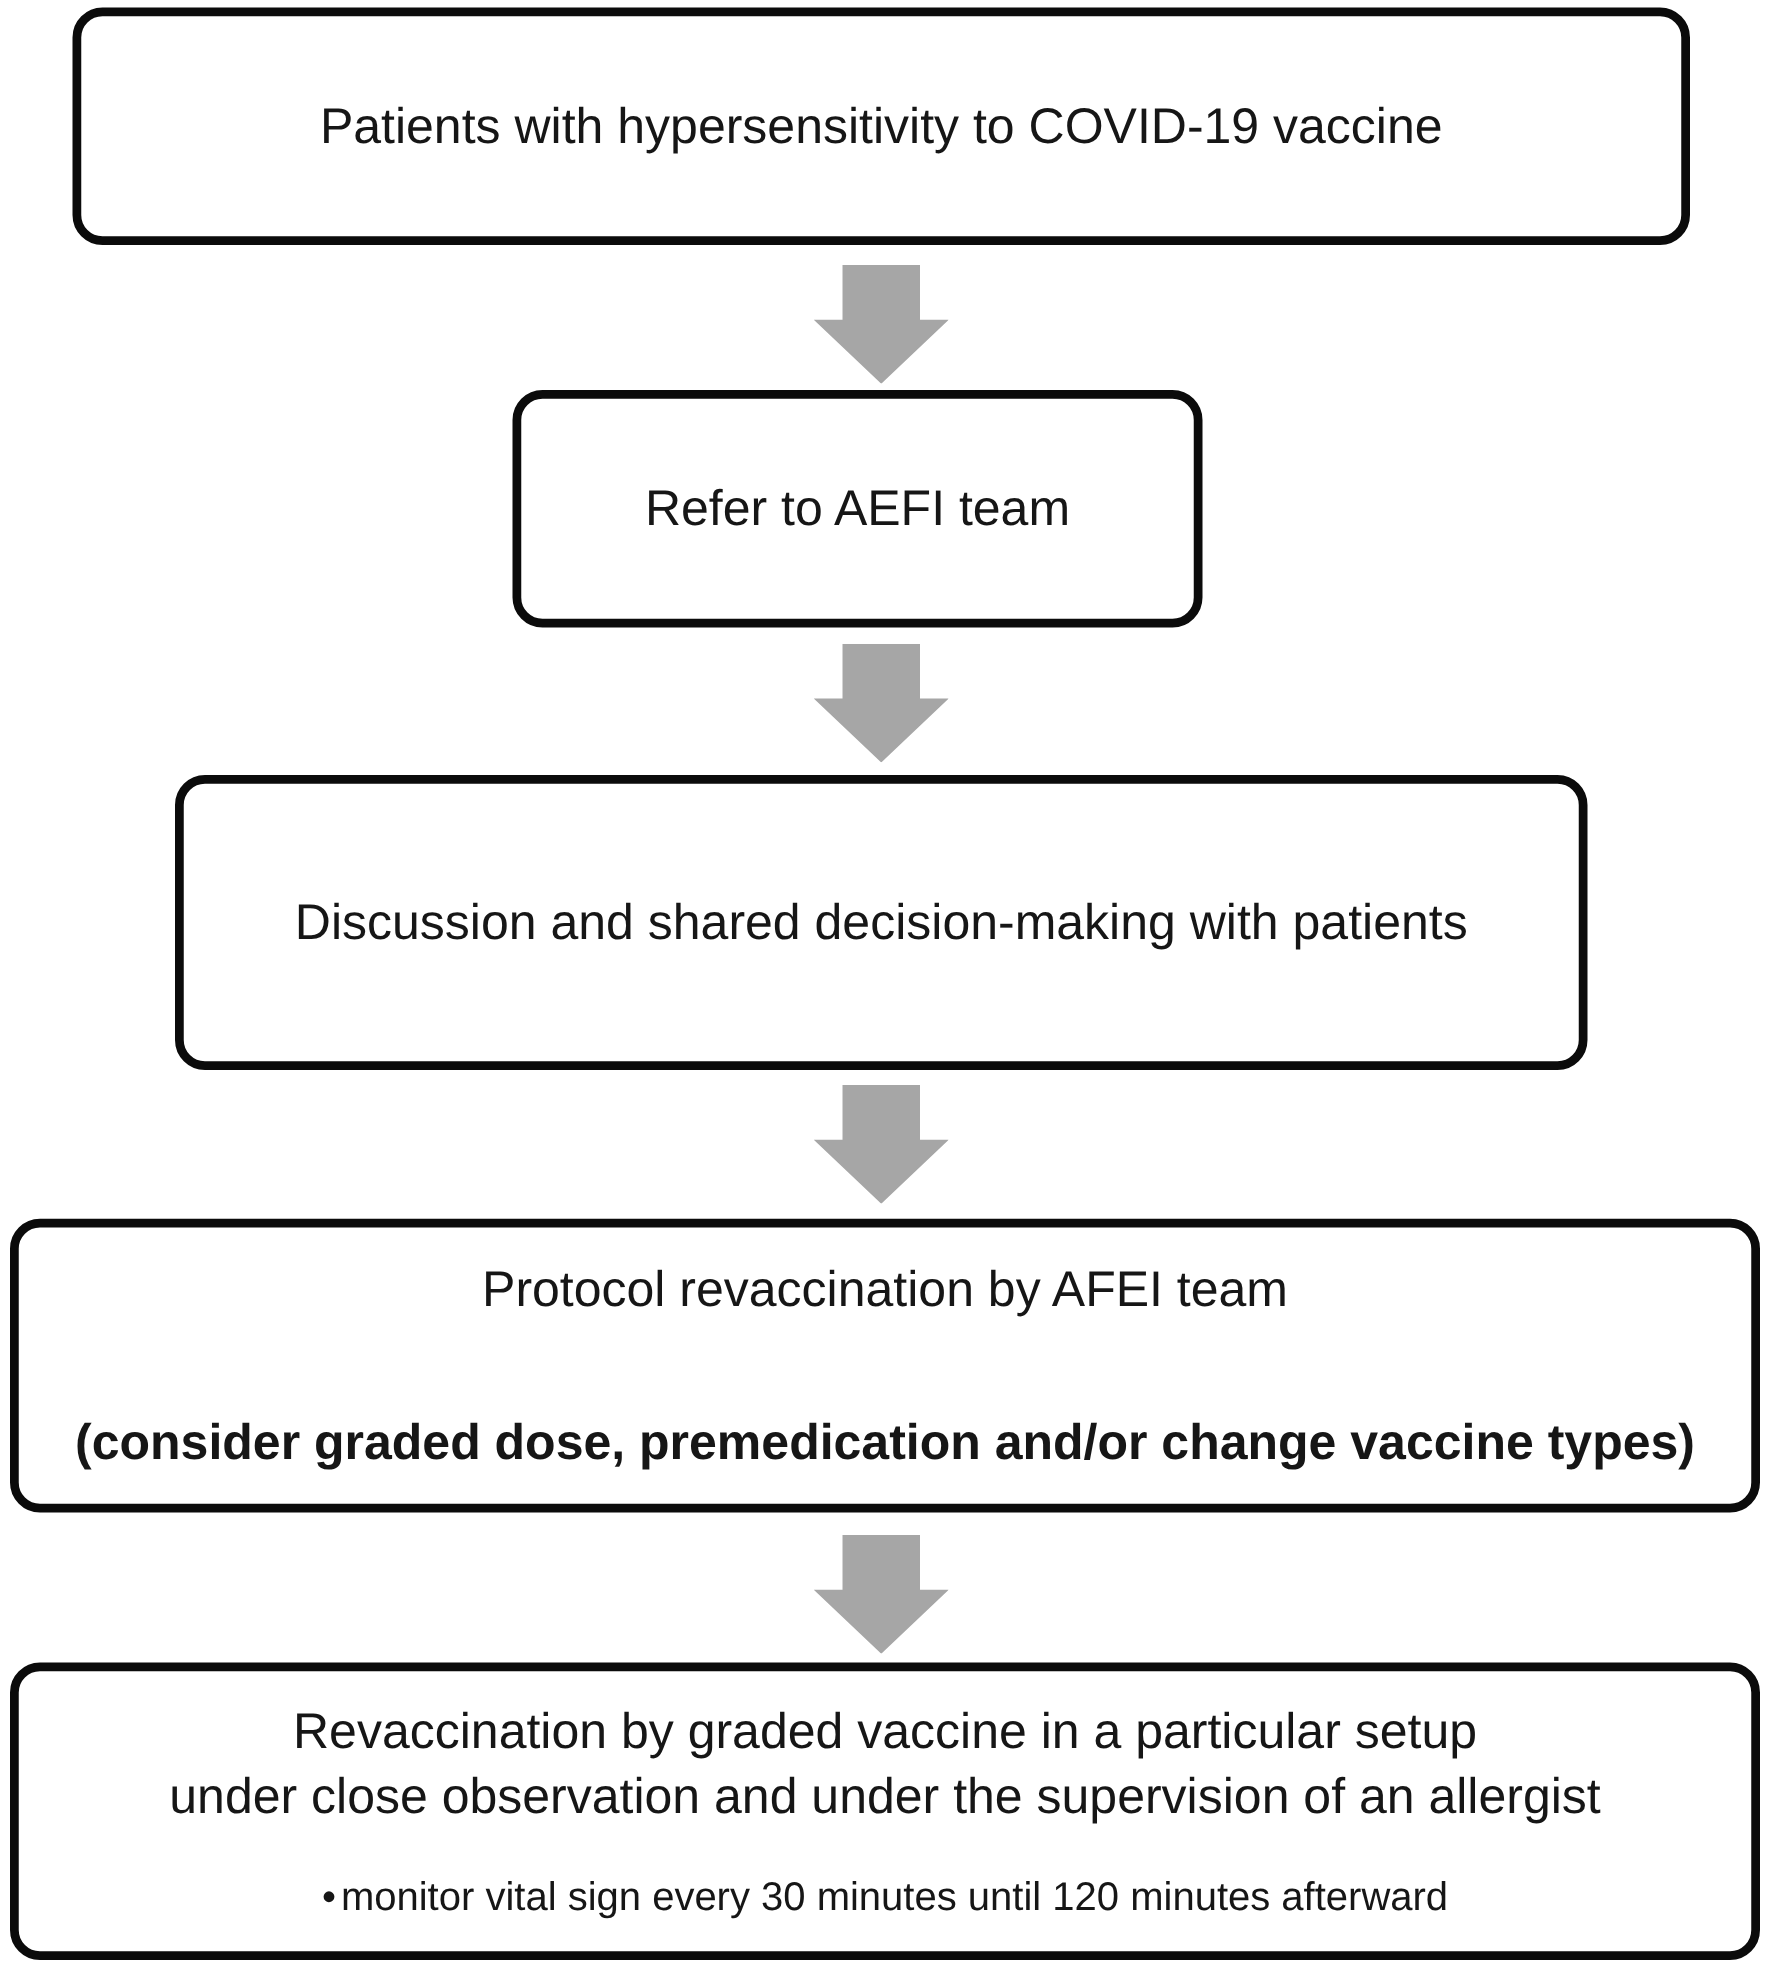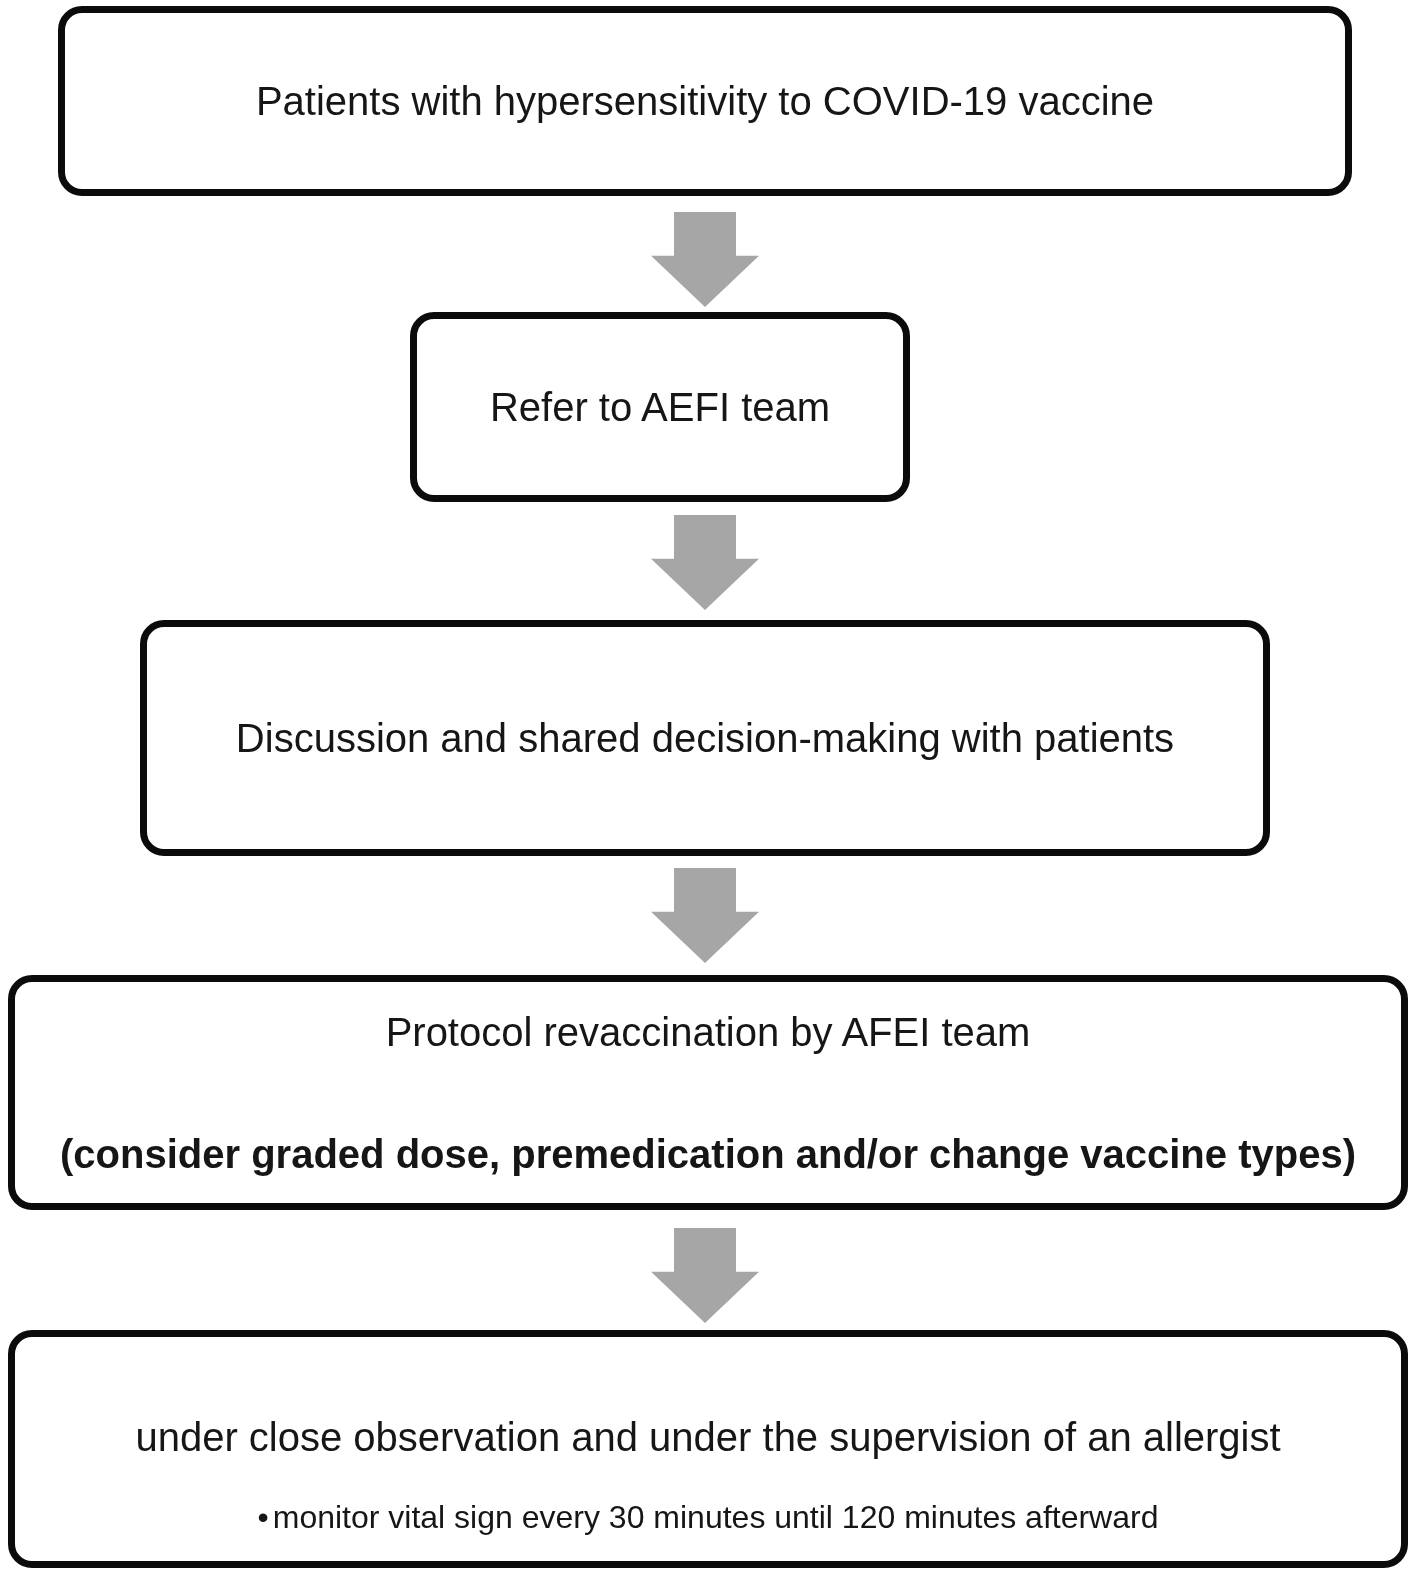--- a/index.html
+++ b/index.html
@@ -26,21 +26,21 @@
     flex-direction: column;
     align-items: center;
     justify-content: center;
     text-align: center;
     font-size: 40px;
     line-height: 1.3;
     color: #161616;
   }
   .flow-box p { margin: 0; padding: 0 18px; }
   #box-patients   { left: 58px;  top: 6px;    width: 1294px; height: 190px; }
-  #box-refer      { left: 410px; top: 312px;  width: 500px;  height: 190px; }
+  #box-refer      { left: 410px; top: 312px;  width: 552px;  height: 190px; }
   #box-discussion { left: 140px; top: 620px;  width: 1130px; height: 236px; justify-content: center; }
   #box-protocol   { left: 8px;   top: 975px;  width: 1400px; height: 235px; gap: 48px; }
   #box-revacc     { left: 8px;   top: 1330px; width: 1400px; height: 238px; }
 
   #box-protocol .line2 { margin-top: 22px; font-weight: bold; }
 
   .bullet-line {
     margin-top: 34px !important;
     font-size: 32px;
   }
@@ -84,21 +84,21 @@
 
   <div class="flow-box" id="box-protocol">
     <p class="line1">Protocol revaccination by AFEI team</p>
     <p class="line2">(consider graded dose, premedication and/or change vaccine types)</p>
   </div>
 
   <div class="down-arrow" id="arrow-4"></div>
 
   <div class="flow-box" id="box-revacc">
     <p>
-      <br>
+      <span>Revaccination by graded vaccine in a particular setup</span><br>
       <span>under close observation and under the supervision of an allergist</span>
     </p>
     <p class="bullet-line">
       <span class="bullet-marker">•</span><span>monitor vital sign every 30 minutes until 120 minutes afterward</span>
     </p>
   </div>
 
 </div>
 
 </body></html>

